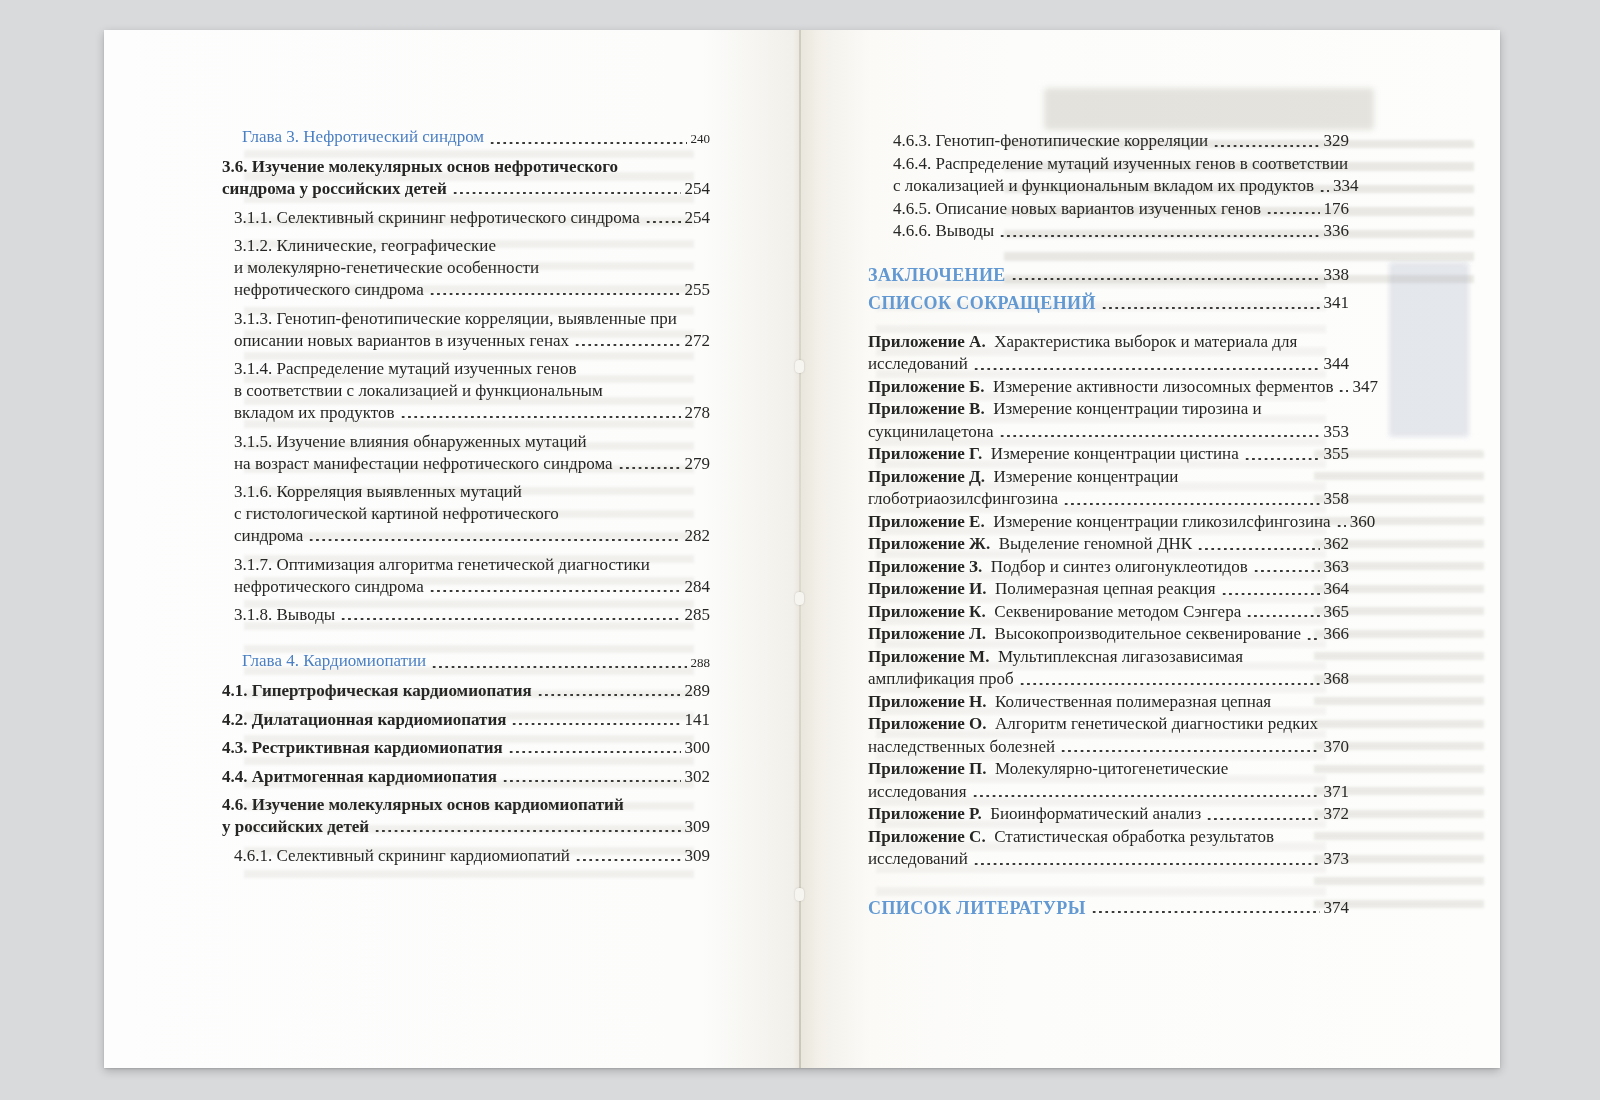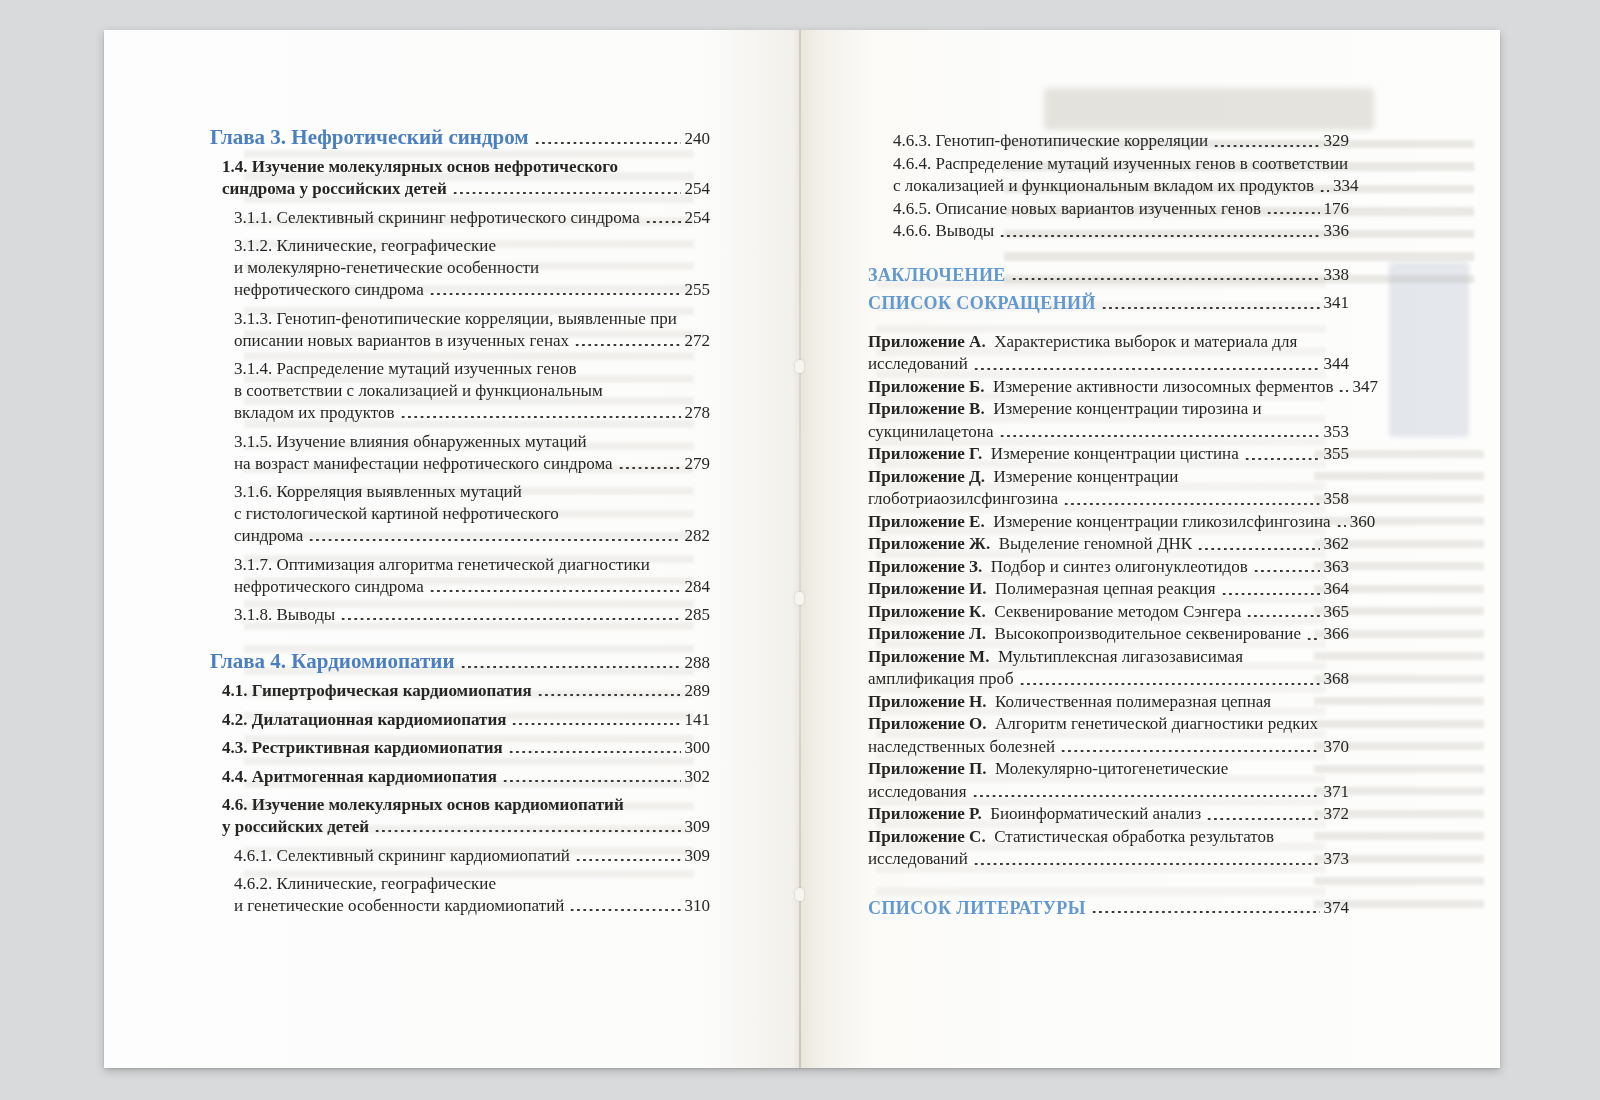--- a/index.html
+++ b/index.html
@@ -36,22 +36,22 @@
   .toc.l{left:106px;top:94px;width:500px;font-size:17px;line-height:22px;}
   .toc.r{left:764px;top:100px;width:481px;font-size:17px;line-height:22.5px;}
 
   .line{display:flex;align-items:flex-end;}
   .txt{white-space:nowrap;}
   .leader{flex:1;min-width:10px;align-self:flex-end;height:6px;margin:0 3px 4px 5px;
     background:radial-gradient(circle,#3a3a38 1.05px,rgba(0,0,0,0) 1.4px);
     background-size:6.3px 6px;background-repeat:repeat-x;background-position:left center;}
   .num{flex:0 0 auto;padding-left:1px;}
 
-  .entry.chapter .txt{font-weight:700;color:#4a7fc3;font-size:21px;line-height:26px;}
-  .entry.chapter .num{font-size:17px;}
+  .entry.chapter .txt{font-weight:400;color:#4a7fc3;font-size:17px;line-height:26px;margin-left:32px;}
+  .entry.chapter .num{font-size:13px;}
   .entry.section .txt{font-weight:700;}
   .entry.head .txt{font-weight:700;color:#6399d2;letter-spacing:.4px;font-size:18px;}
   .entry.appendix b{font-weight:700;}
 
   .toc.l .entry{margin-bottom:6.5px;}
   .toc.l .entry.chapter{margin-bottom:6px;}
   .toc.l .entry.chapter:not(:first-child){margin-top:22px;}
   .toc.l .entry.section{padding-left:12px;}
   .toc.l .entry.sub{padding-left:24px;}
 
@@ -86,21 +86,21 @@
     <div class="toc l" id="left-toc">
         <div class="entry chapter">
           <div class="line">
             <span class="txt">Глава 3. Нефротический синдром</span>
             <span class="leader"></span>
             <span class="num">240</span>
           </div>
         </div>
         <div class="entry section">
           <div class="line">
-            <span class="txt">1.4. Изучение молекулярных основ нефротического</span>
+            <span class="txt">3.6. Изучение молекулярных основ нефротического</span>
           </div>
           <div class="line">
             <span class="txt">синдрома у российских детей</span>
             <span class="leader"></span>
             <span class="num">254</span>
           </div>
         </div>
         <div class="entry sub">
           <div class="line">
             <span class="txt">3.1.1. Селективный скрининг нефротического синдрома</span>
@@ -227,30 +227,20 @@
             <span class="txt">у российских детей</span>
             <span class="leader"></span>
             <span class="num">309</span>
           </div>
         </div>
         <div class="entry sub">
           <div class="line">
             <span class="txt">4.6.1. Селективный скрининг кардиомиопатий</span>
             <span class="leader"></span>
             <span class="num">309</span>
-          </div>
-        </div>
-        <div class="entry sub">
-          <div class="line">
-            <span class="txt">4.6.2. Клинические, географические</span>
-          </div>
-          <div class="line">
-            <span class="txt">и генетические особенности кардиомиопатий</span>
-            <span class="leader"></span>
-            <span class="num">310</span>
           </div>
         </div>
       </div>
     <div class="toc r" id="right-toc">
         <div class="entry sub">
           <div class="line">
             <span class="txt">4.6.3. Генотип-фенотипические корреляции</span>
             <span class="leader"></span>
             <span class="num">329</span>
           </div>

